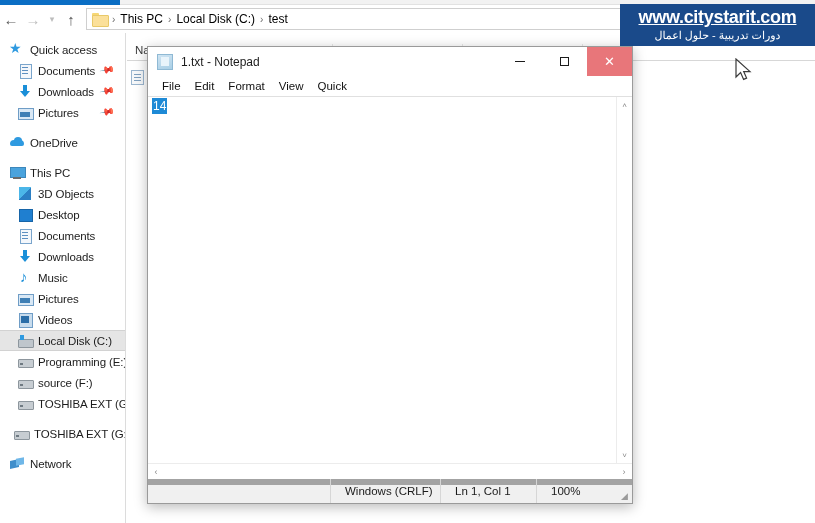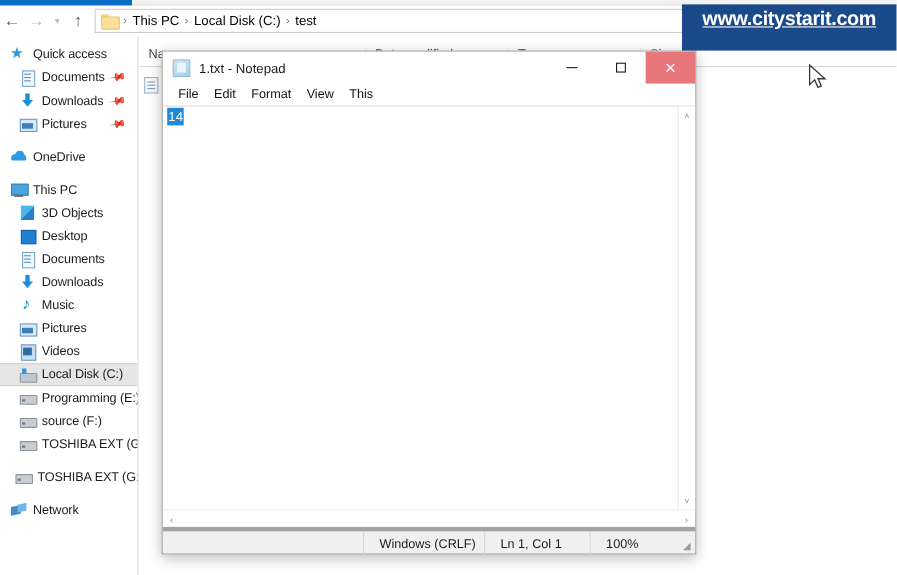--- a/index.html
+++ b/index.html
@@ -509,23 +509,23 @@
   .sb-arrow-h {
     width: 16px; height: 16px;
     display: flex; align-items: center; justify-content: center;
     color: #8a8a8a;
     font-size: 9px;
   }
 
   #np-status {
     height: 24px;
     background: #f0f0f0;
-    border-top: 4px solid #a3a3a3;
-    display: flex;
-    align-items: flex-start;
+    border-top: 6px solid #a3a3a3;
+    display: flex;
+    align-items: flex-end;
     flex: 0 0 auto;
     position: relative;
   }
   #status-spacer { flex: 1; }
   .status-cell {
     font-size: 11.5px;
     color: #1b1b1b;
     border-left: 1px solid #d6d6d6;
     height: 24px;
     display: flex;
@@ -734,21 +734,21 @@
         </div>
       <div class="winbtn close-hot">✕</div>
     </div>
   </div>
 
   <div id="np-menubar">
     <div class="menu-item">File</div>
     <div class="menu-item">Edit</div>
     <div class="menu-item">Format</div>
     <div class="menu-item">View</div>
-    <div class="menu-item">This</div>
+    <div class="menu-item">Quick</div>
   </div>
 
   <div id="np-body">
     <div id="np-text">
       <span id="np-selection">14</span>
     </div>
     <div id="np-vscroll">
       <div class="sb-arrow">˄</div>
       <div class="sb-arrow">˅</div>
     </div>
@@ -763,19 +763,20 @@
     <div id="status-spacer"></div>
     <div class="status-cell" id="st-encoding">Windows (CRLF)</div>
     <div class="status-cell" id="st-position">Ln 1, Col 1</div>
     <div class="status-cell" id="st-zoom">100%</div>
     <div id="np-resize">◢</div>
   </div>
 </div>
 
 <div id="watermark">
   <div id="wm-title">www.citystarit.com</div>
+  <div id="wm-sub">دورات تدريبية - حلول اعمال</div>
 </div>
 
 <div id="cursor">
   <svg width="20" height="26" viewBox="0 0 20 26">
     <path d="M1,1 L1,19 L5.6,14.6 L8.6,21.4 L11.6,20.1 L8.7,13.6 L15,13.6 Z" fill="#ffffff" stroke="#3a3a3a" stroke-width="1.2"></path>
   </svg>
 </div>
 
 </body></html>

